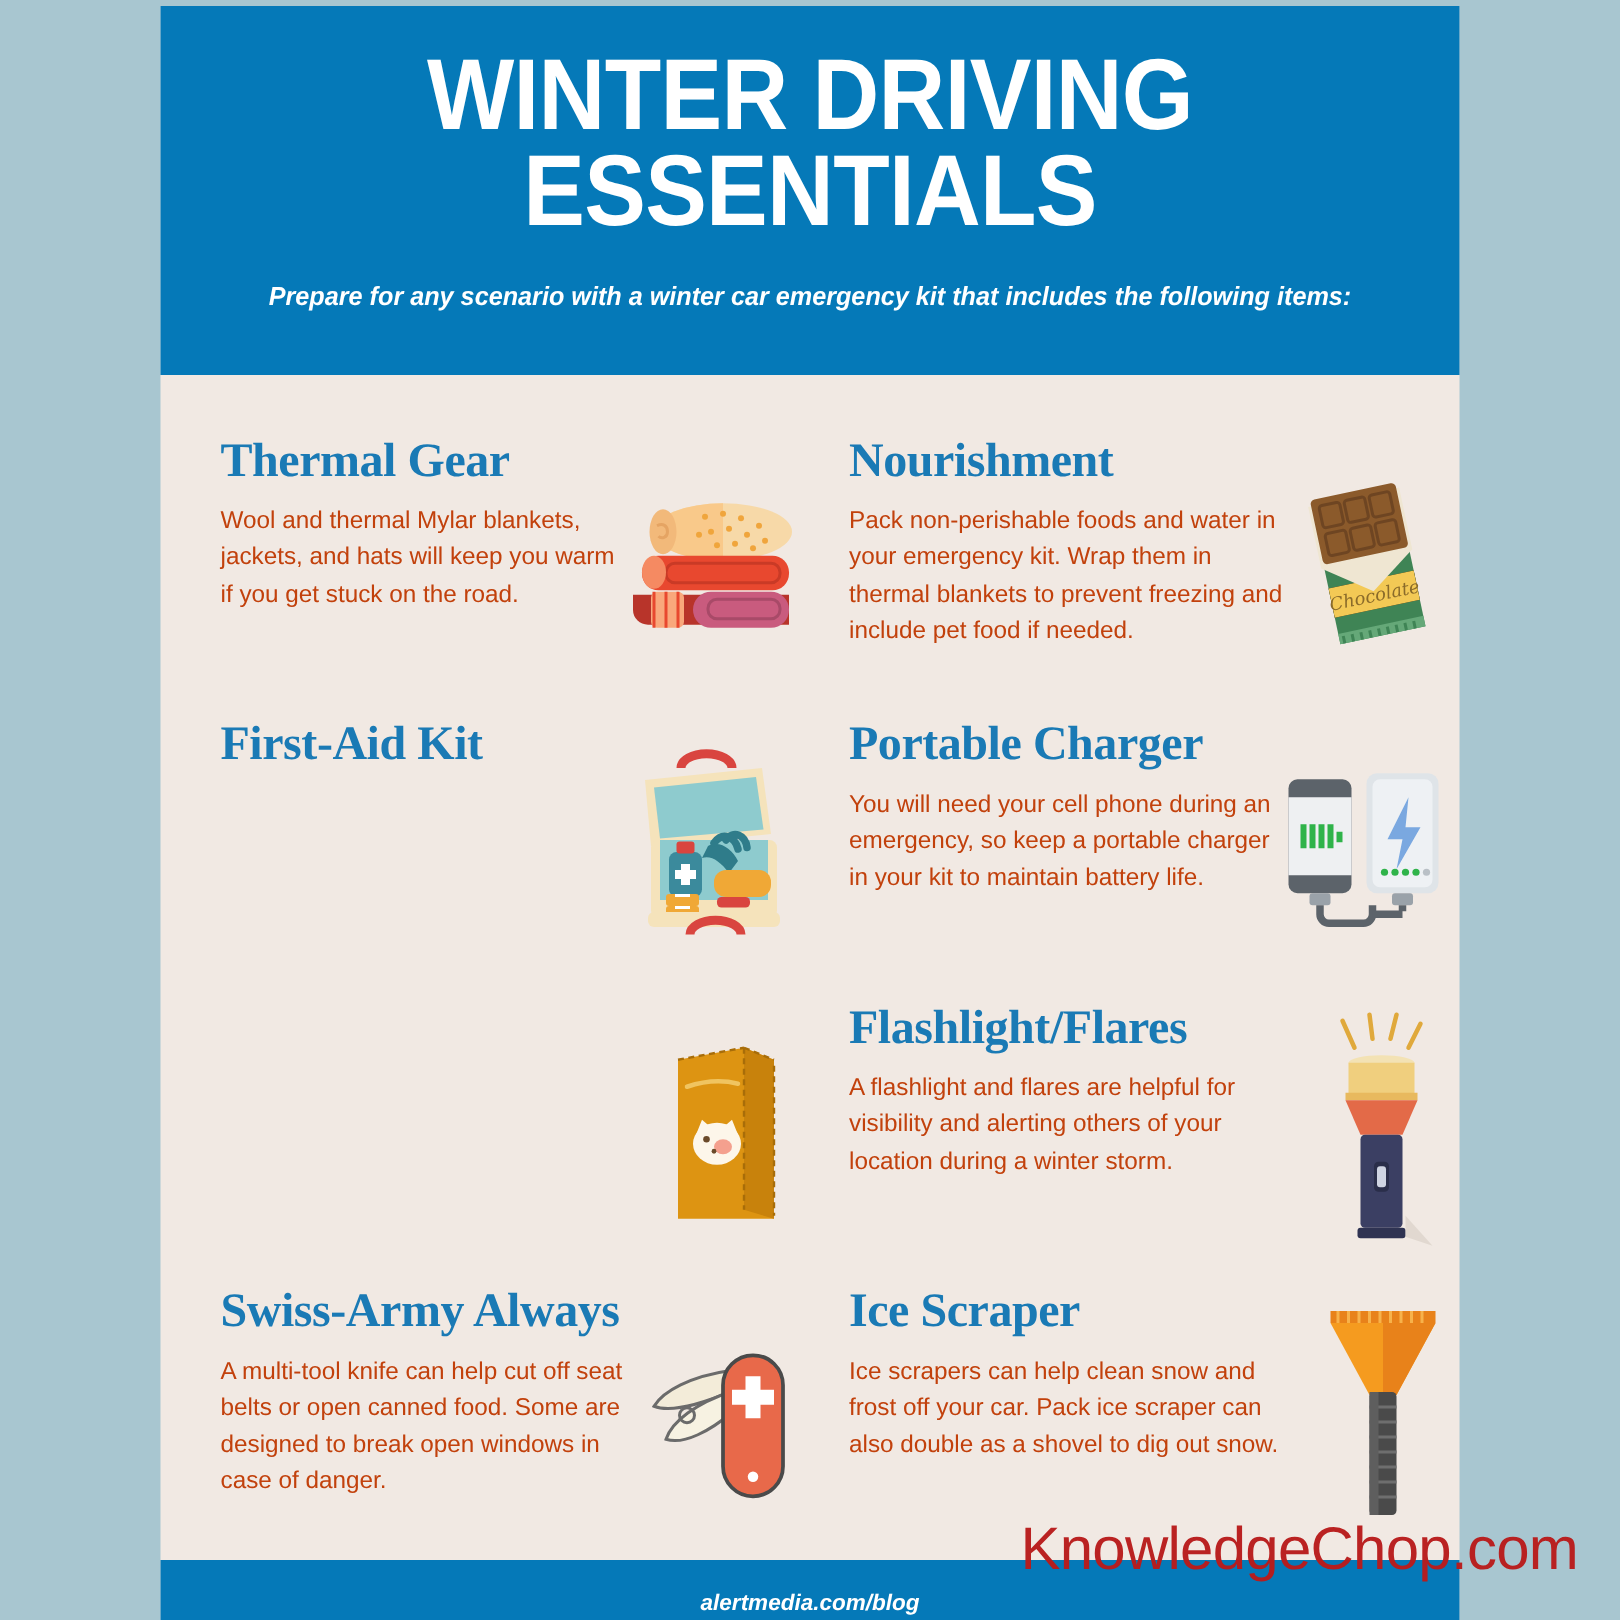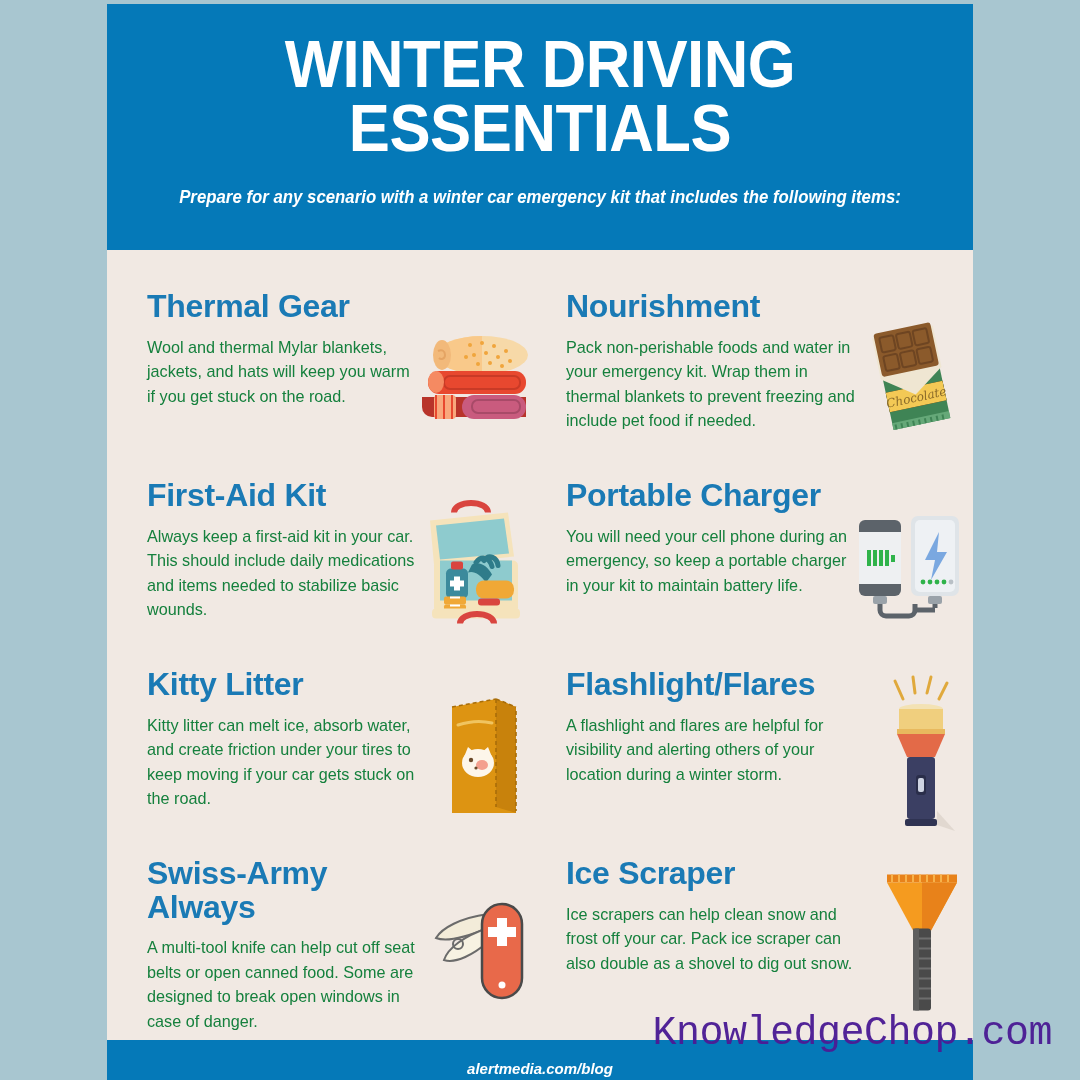--- a/index.html
+++ b/index.html
@@ -54,23 +54,24 @@
   .cell.right { padding-left:26px; }
   .txtwrap { width:272px; }
   .cell.right .txtwrap { width:290px; }
   .h {
     color:#1a7ab5;
     font-weight:bold;
     font-size:32px;
     line-height:1.05;
     margin-bottom:11px;
     letter-spacing:-0.3px;
+    font-family:Liberation Serif, serif;
   }
   .p {
-    color:#15803d;
+    color:#c2410c;
     font-size:16.2px;
     line-height:1.52;
   }
   .art {
     position:absolute;
     right:6px;
     top:50%;
     transform:translateY(-50%);
   }
   .cell.right .art { right:-4px; }
@@ -80,27 +81,27 @@
     height:44px;
     display:flex; align-items:center; justify-content:center;
   }
   #footer-link {
     color:#fff; font-style:italic; font-weight:bold; font-size:15px;margin-top:13px;
   }
   
   #watermark {
     position:absolute;
     right:28px; bottom:24px;
-    color:#4c1d95;
+    color:#b91c1c;
     font-size:40px;
     letter-spacing:-0.5px;
     opacity:0.97;
     z-index:40;
     white-space:nowrap;
-    font-family:Liberation Mono, monospace;
+    font-family:Liberation Sans, sans-serif;
   }
 </style>
 </head>
 <body>
 
 <div id="card">
 
   <div id="header">
     <div id="title">
       <div>WINTER DRIVING</div>
@@ -188,21 +189,20 @@
               <rect x="65" y="34" width="14" height="15" rx="2"></rect>
             </g>
           </g>
         </svg>
       </div>
     </div>
 
     <div class="cell">
       <div class="txtwrap">
         <div class="h">First-Aid Kit</div>
-        <div class="p">Always keep a first-aid kit in your car. This should include daily medications and items needed to stabilize basic wounds.</div>
       </div>
       <div class="art">
         <svg width="118" height="135" viewBox="0 0 118 135">
           <path d="M38 14a16 9 0 0 1 34 0" fill="none" stroke="#d9453f" stroke-width="6"></path>
           <path d="M14 22 L92 14 L98 58 L18 66 Z" fill="#f5e3bb"></path>
           <path d="M20 27 L88 20 L93 55 L24 61 Z" fill="#8ecbce"></path>
           <rect x="18" y="62" width="84" height="52" rx="5" fill="#f5e3bb"></rect>
           <rect x="24" y="62" width="72" height="40" fill="#8ecbce"></rect>
           <rect x="30" y="70" width="22" height="30" rx="5" fill="#3b8a9c"></rect>
           <rect x="35" y="63" width="12" height="8" rx="2" fill="#d9453f"></rect>
@@ -250,24 +250,20 @@
           <rect x="24" y="86" width="14" height="8" rx="2" fill="#9aa2a9"></rect>
           <rect x="79" y="86" width="14" height="8" rx="2" fill="#9aa2a9"></rect>
           <path d="M31 94v6a6 6 0 0 0 6 6h23a6 6 0 0 0 6-6v-6" fill="none" stroke="#5c636a" stroke-width="5"></path>
           <path d="M86 94v4" fill="none" stroke="#5c636a" stroke-width="5"></path>
           <path d="M66 100h20" fill="none" stroke="#5c636a" stroke-width="5"></path>
         </svg>
       </div>
     </div>
 
     <div class="cell">
-      <div class="txtwrap">
-        <div class="h">Kitty Litter</div>
-        <div class="p">Kitty litter can melt ice, absorb water, and create friction under your tires to keep moving if your car gets stuck on the road.</div>
-      </div>
       <div class="art">
         <svg width="100" height="140" viewBox="0 0 100 140">
           <path d="M18 22 L62 14 L82 22 L82 128 L18 128 Z" fill="#dd9412"></path>
           <path d="M62 14 L82 22 L82 128 L62 122 Z" fill="#c8820c"></path>
           <path d="M18 22 L62 14" fill="none" stroke="#a86d09" stroke-width="1.6" stroke-dasharray="4 3"></path>
           <path d="M62 14 L82 22" fill="none" stroke="#a86d09" stroke-width="1.6" stroke-dasharray="4 3"></path>
           <path d="M62 14 L62 122" fill="none" stroke="#a86d09" stroke-width="1.6" stroke-dasharray="4 3"></path>
           <path d="M82 26 L82 126" fill="none" stroke="#a86d09" stroke-width="1.6" stroke-dasharray="4 3"></path>
           <path d="M24 40 Q42 34 58 38" fill="none" stroke="#f0c460" stroke-width="3" stroke-linecap="round"></path>
           <g transform="translate(28,62)">

